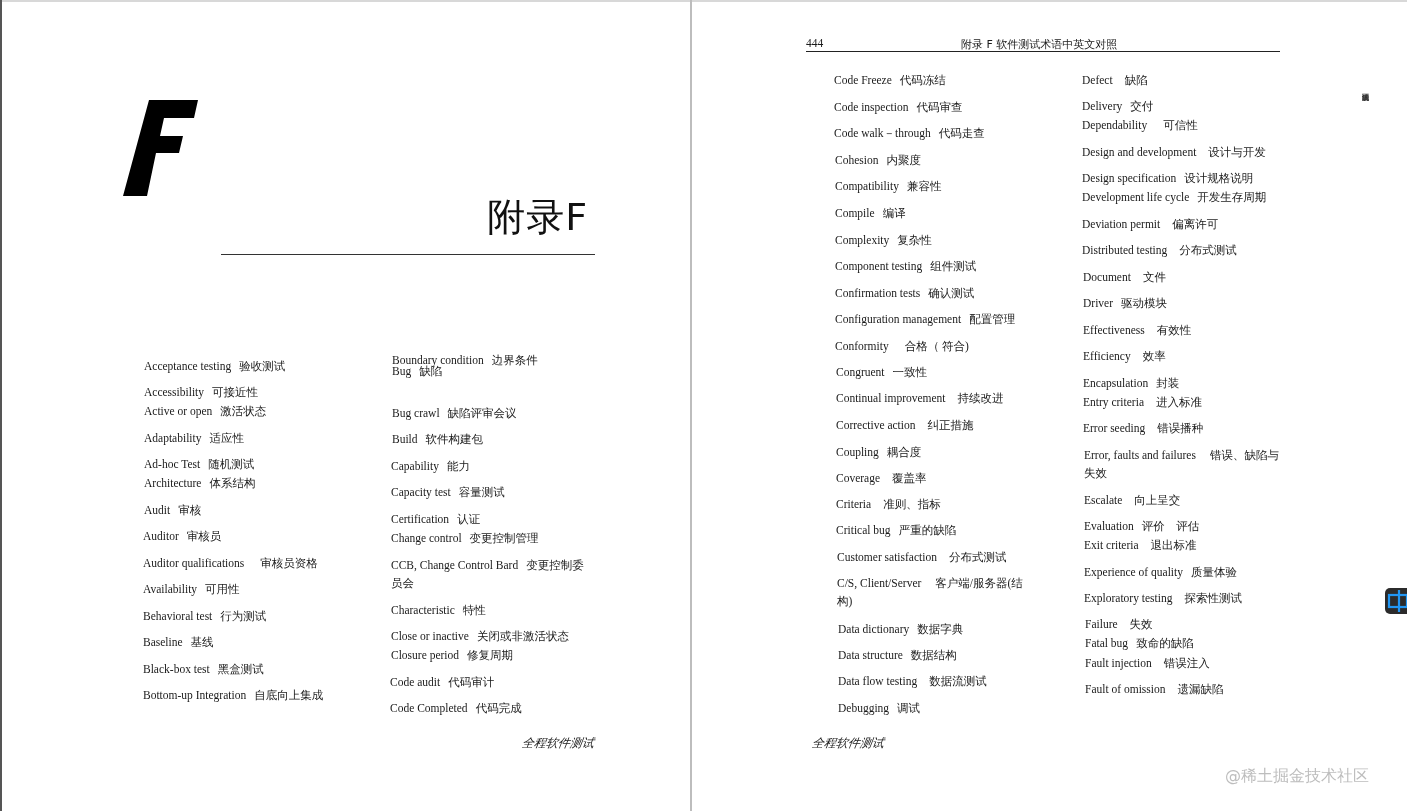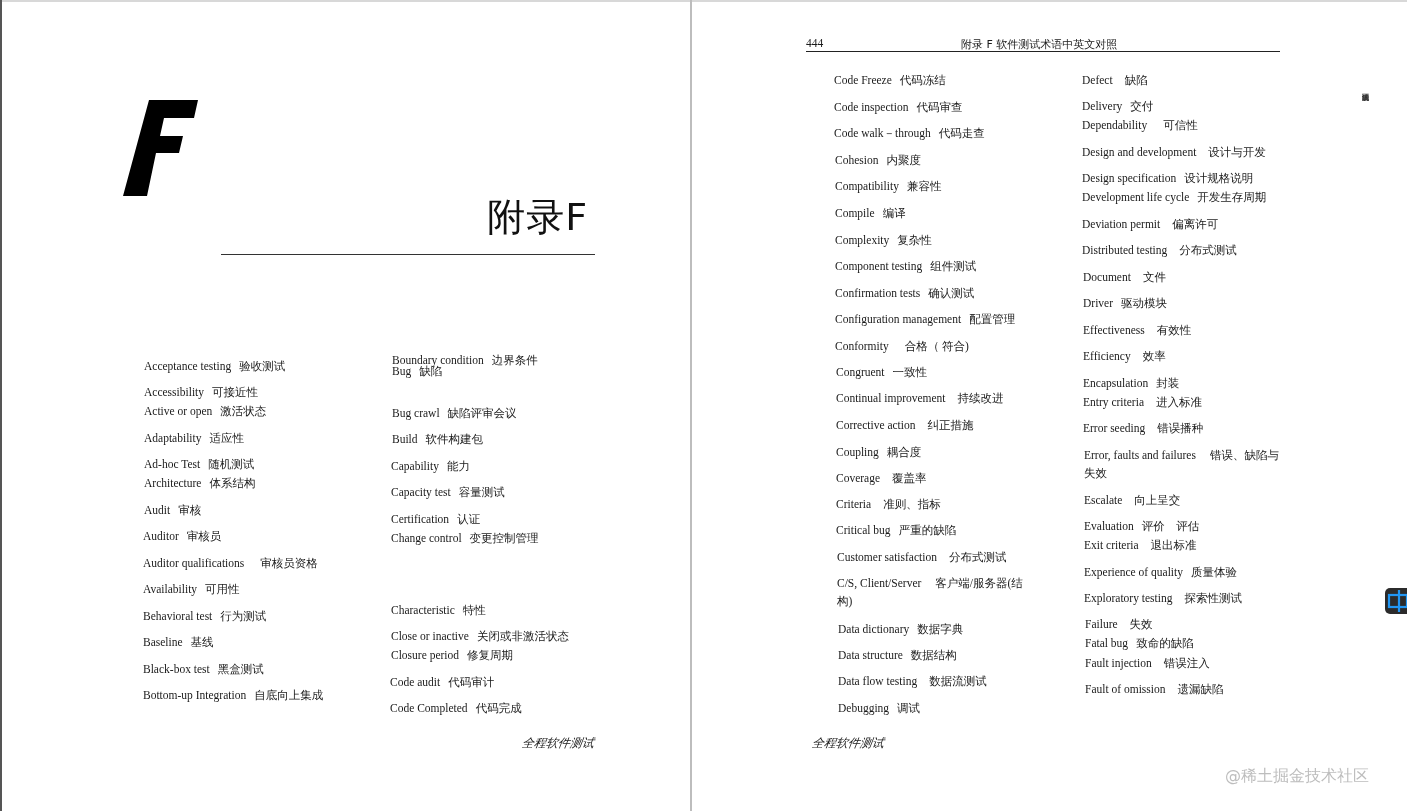--- a/index.html
+++ b/index.html
@@ -90,20 +90,21 @@
   <div class="entry" style="left:127px;top:686px"><span class="en">Bottom-up Integration</span><span>自底向上集成</span></div>
 
   <div class="entry" style="left:376px;top:351px"><span class="en">Boundary condition</span><span>边界条件</span></div>
   <div class="entry" style="left:376px;top:362px"><span class="en">Bug</span><span>缺陷</span></div>
   <div class="entry" style="left:376px;top:404px"><span class="en">Bug crawl</span><span>缺陷评审会议</span></div>
   <div class="entry" style="left:376px;top:430px"><span class="en">Build</span><span>软件构建包</span></div>
   <div class="entry" style="left:375px;top:457px"><span class="en">Capability</span><span>能力</span></div>
   <div class="entry" style="left:375px;top:483px"><span class="en">Capacity test</span><span>容量测试</span></div>
   <div class="entry" style="left:375px;top:510px"><span class="en">Certification</span><span>认证</span></div>
   <div class="entry" style="left:375px;top:529px"><span class="en">Change control</span><span>变更控制管理</span></div>
+  <div class="entry wrap" style="left:375px;top:556px;width:200px"><span class="en">CCB, Change Control Bard</span><span>变更控制委员会</span></div>
   <div class="entry" style="left:375px;top:601px"><span class="en">Characteristic</span><span>特性</span></div>
   <div class="entry" style="left:375px;top:627px"><span class="en">Close or inactive</span><span>关闭或非激活状态</span></div>
   <div class="entry" style="left:375px;top:646px"><span class="en">Closure period</span><span>修复周期</span></div>
   <div class="entry" style="left:374px;top:673px"><span class="en">Code audit</span><span>代码审计</span></div>
   <div class="entry" style="left:374px;top:699px"><span class="en">Code Completed</span><span>代码完成</span></div>
 
   <div class="footer-title" style="left:506px;top:735px">全程软件测试</div>
 </div>
 
 <div class="running-head">

